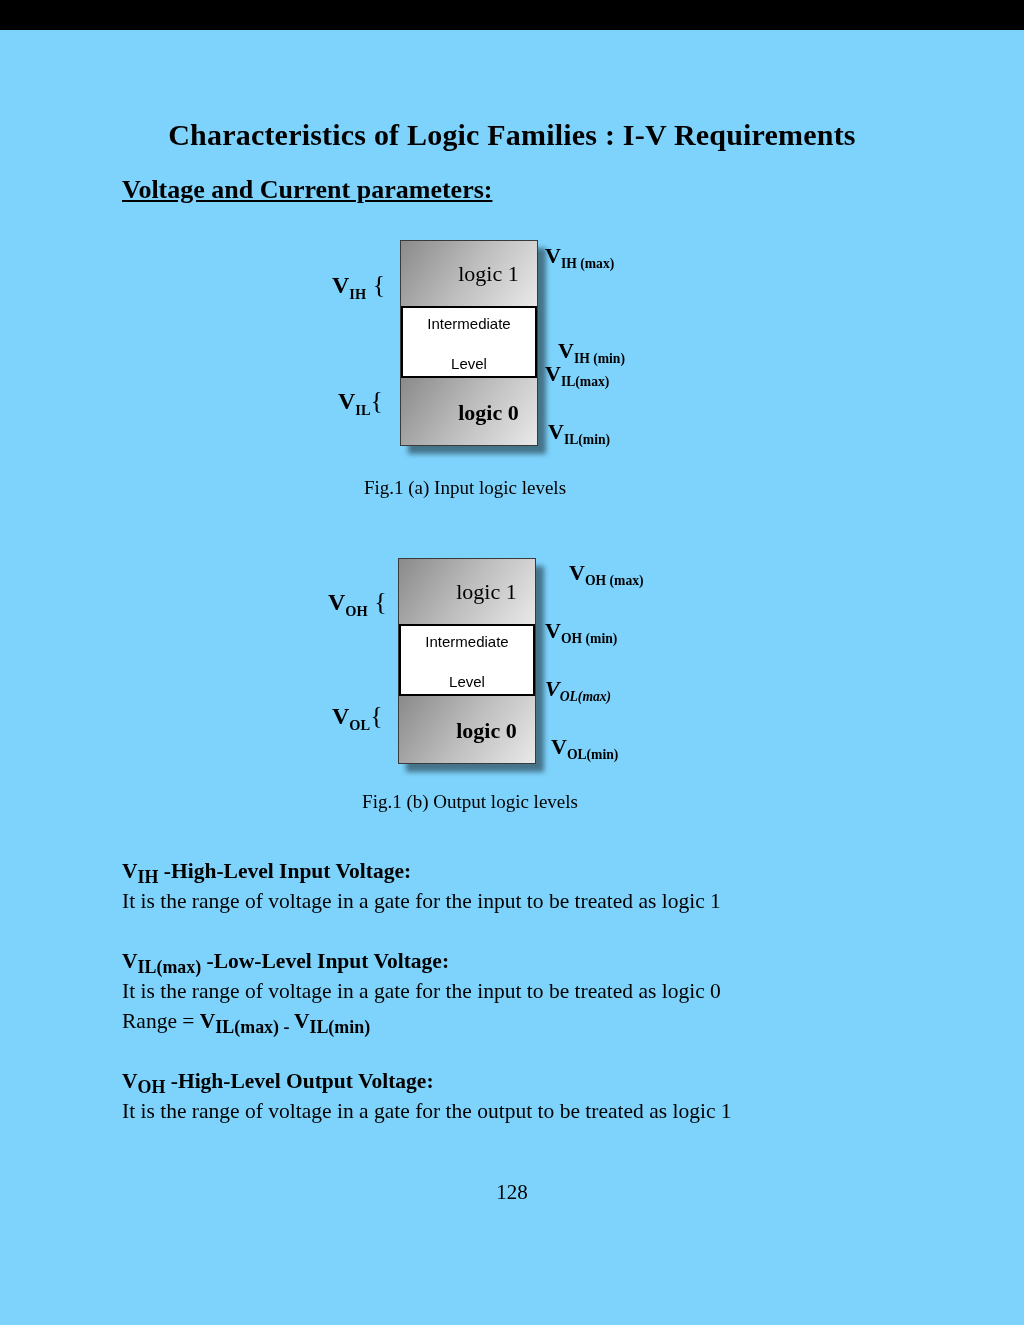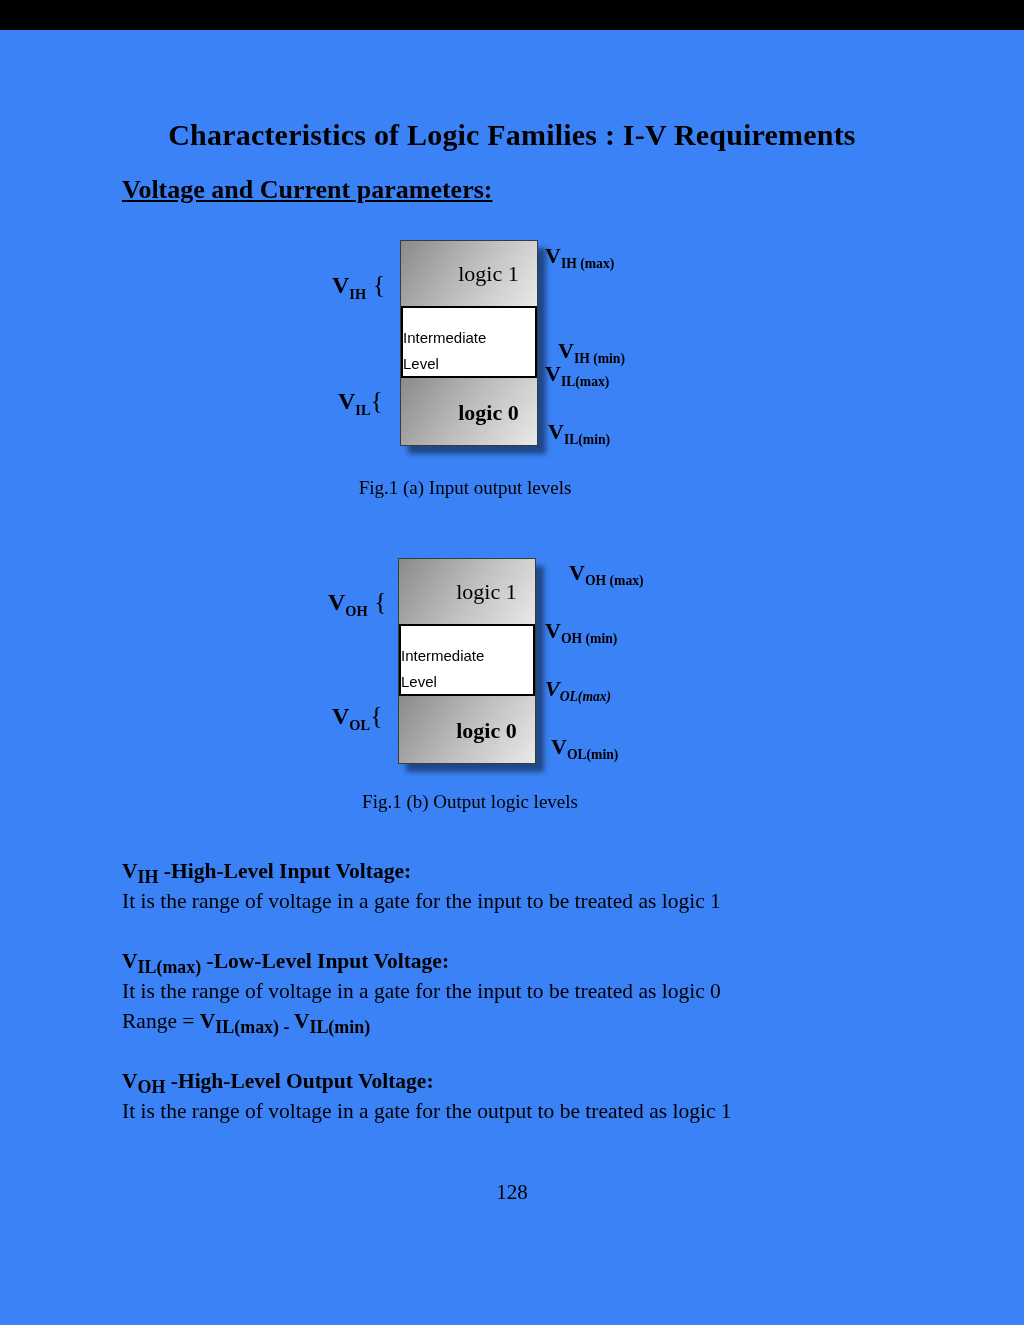--- a/index.html
+++ b/index.html
@@ -1,18 +1,18 @@
 <!DOCTYPE html>
 <html><head>
 <meta charset="utf-8">
 <style>
   * { margin:0; padding:0; box-sizing:border-box; }
   html,body { background:#ffffff; }
   .page {
-    position:relative; width:1024px; height:1325px; background:#3b82f6;
+    position:relative; width:1024px; height:1325px; background:#7dd3fc;
     font-family:"Liberation Serif", serif; color:#000; overflow:hidden;
     margin:0 auto;
   }
   .topbar { position:absolute; top:0; left:0; width:1024px; height:30px; background:#000; }
   .title {
     position:absolute; top:118px; left:0; width:100%; text-align:center;
     font-size:30px; font-weight:bold; letter-spacing:0.2px;
   }
   .section-heading {
     position:absolute; top:175px; left:122px;
@@ -27,23 +27,23 @@
     display:flex; flex-direction:column;
   }
   .sec { position:relative; width:100%; }
   .grad { background:linear-gradient(125deg,#8a8a8a 0%,#bdbdbd 50%,#e9e9e9 100%);padding-left:39px; }
   .sec-logic1 {
     height:66px; display:flex; align-items:center; justify-content:center;
     font-size:22px;
   }
   .sec-mid {
     height:72px; background:#ffffff; border:2px solid #000;
-    display:flex; flex-direction:column; justify-content:space-between; 
+    display:flex; flex-direction:column; justify-content:space-between; align-items:center;
     font-family:"Liberation Sans", sans-serif; font-size:15px;
-    padding:21px 0 4px 0;
+    padding:7px 0 4px 0;
   }
   .sec-logic0 {
     height:68px; display:flex; align-items:center; justify-content:center;
     font-size:22px; padding-top:4px;font-weight:bold;
   }
   .vlabel { position:absolute; font-size:24px; font-weight:bold; white-space:pre; }
   .vlabel sub { font-size:0.6em; }
   .vlabel .brace { font-weight:normal; font-size:26px; }
   .rlab { position:absolute; font-size:22px; font-weight:bold; white-space:pre; }
   .rlab sub { font-size:0.62em; }
@@ -86,21 +86,21 @@
     <div class="sec grad sec-logic0">
         <span>logic 0</span>
       </div>
   </div>
 
   <div class="rlab" style="left:545px; top:243px;"><span>V</span><sub>IH (max)</sub></div>
   <div class="rlab" style="left:558px; top:302px;margin-top:36px;"><span>V</span><sub>IH (min)</sub></div>
   <div class="rlab" style="left:545px; top:361px;"><span>V</span><sub>IL(max)</sub></div>
   <div class="rlab" style="left:548px; top:419px;"><span>V</span><sub>IL(min)</sub></div>
 
-  <div class="caption" style="left:330px; top:477px; width:270px;">Fig.1 (a) Input output levels</div>
+  <div class="caption" style="left:330px; top:477px; width:270px;">Fig.1 (a) Input logic levels</div>
 
   <div class="vlabel" style="left:328px; top:587px;"><span class="bold">V</span><sub>OH</sub><span class="brace"> {</span></div>
 
   <div class="vlabel" style="left:332px; top:701px;"><span class="bold">V</span><sub>OL</sub><span class="brace">{</span></div>
 
   <div class="levelbox" style="left:398px; top:558px;">
     <div class="sec grad sec-logic1">
         <span>logic 1</span>
       </div>
     <div class="sec sec-mid">

